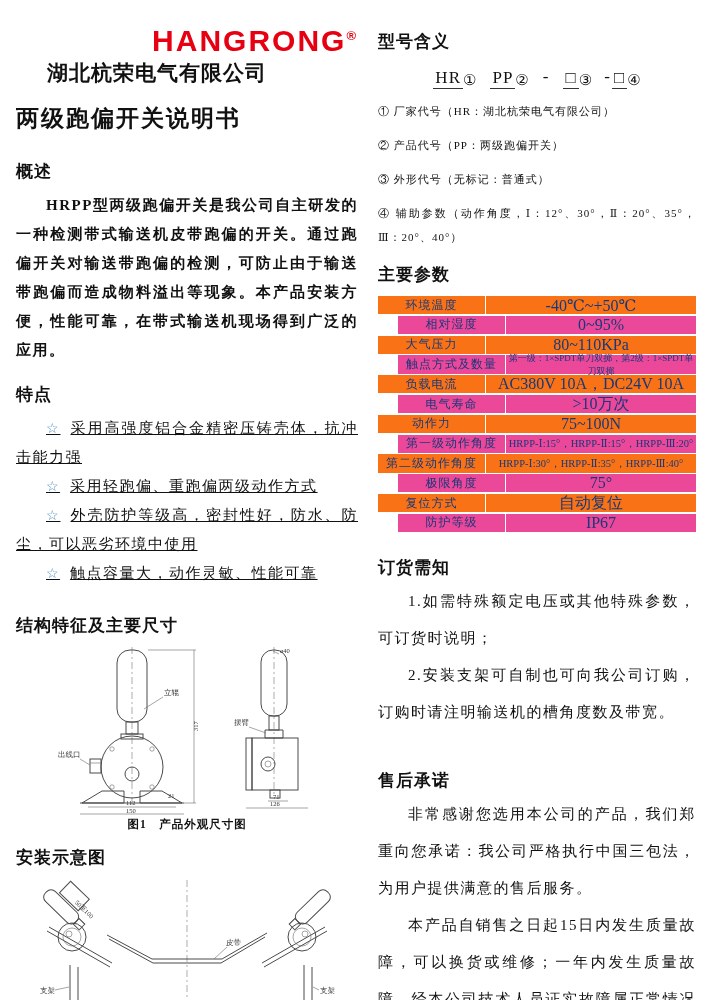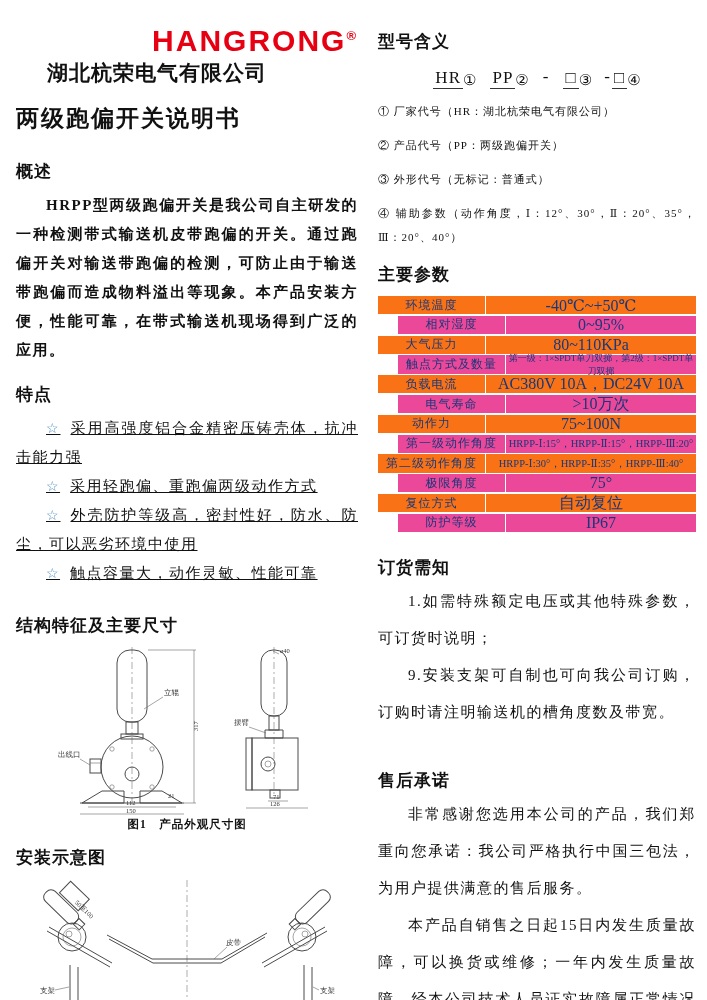--- a/index.html
+++ b/index.html
@@ -290,18 +290,18 @@
       <div class="prm-value">自动复位</div>
     </div>
     <div class="prm-row dark">
       <div class="prm-label">防护等级</div>
       <div class="prm-value">IP67</div>
     </div>
   </div>
 
   <div class="sec-h" style="margin-top:24px;">订货需知</div>
   <p class="rpara" style="margin-top:4px;">1.如需特殊额定电压或其他特殊参数，可订货时说明；</p>
-  <p class="rpara">9.安装支架可自制也可向我公司订购，订购时请注明输送机的槽角度数及带宽。</p>
+  <p class="rpara">2.安装支架可自制也可向我公司订购，订购时请注明输送机的槽角度数及带宽。</p>
 
   <div class="sec-h" style="margin-top:38px;">售后承诺</div>
   <p class="rpara" style="margin-top:4px;">非常感谢您选用本公司的产品，我们郑重向您承诺：我公司严格执行中国三包法，为用户提供满意的售后服务。</p>
   <p class="rpara">本产品自销售之日起15日内发生质量故障，可以换货或维修；一年内发生质量故障，经本公司技术人员证实故障属正常情况下发生则免费维修。凡更换后的所有零部件须归还本公司。</p>
 </div>
 
 </body></html>

